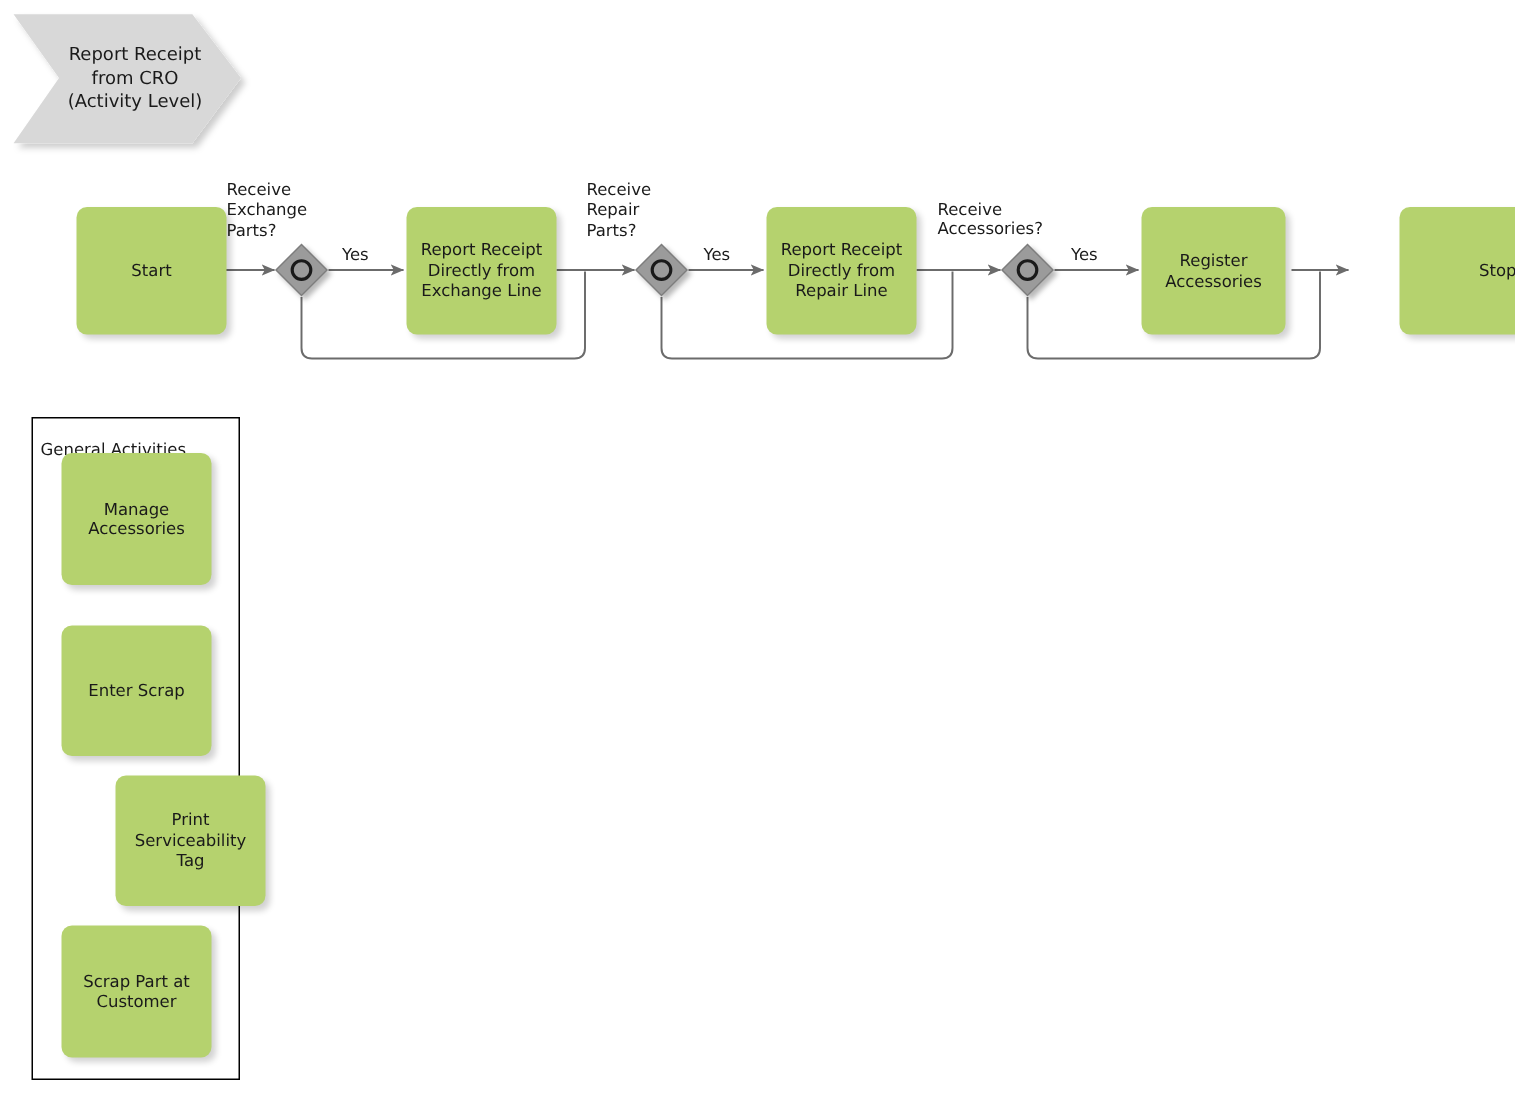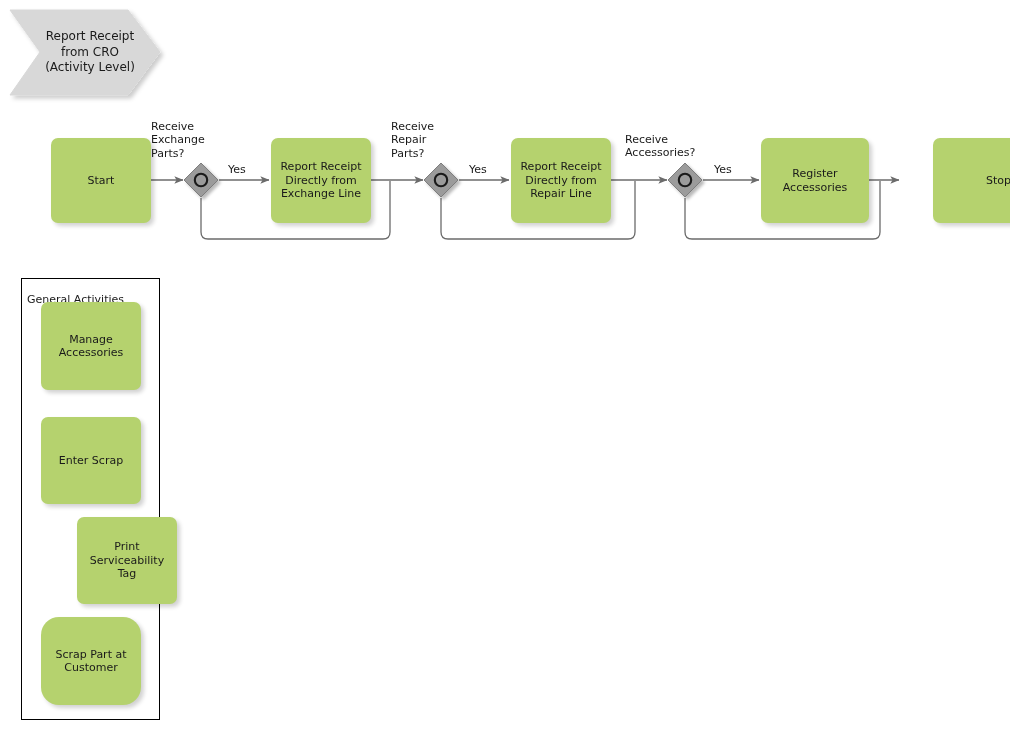--- a/index.html
+++ b/index.html
@@ -158,21 +158,21 @@
   <div class="node task" style="left:31px; top:138px; width:100px; height:85px;margin-left:20px;">Start</div>
 
   <div class="node task" style="left:271px; top:138px; width:100px; height:85px;">Report Receipt
 Directly from
 Exchange Line</div>
 
   <div class="node task" style="left:511px; top:138px; width:100px; height:85px;">Report Receipt
 Directly from
 Repair Line</div>
 
-  <div class="node task" style="left:761px; top:138px; width:108px; height:85px;">Register
+  <div class="node task" style="left:761px; top:138px; width:96px; height:85px;">Register
 Accessories</div>
 
   <div class="node task" style="left:933px; top:138px; width:100px; height:85px;padding-left:36px;">Stop</div>
 
   <div class="gw" style="left:186px; top:165px;"></div>
   <div class="gw" style="left:426px; top:165px;"></div>
   <div class="gw" style="left:670px; top:165px;"></div>
 
   <div class="node-label" style="left:151px; top:120px; width:100px;">Receive
 Exchange
@@ -195,16 +195,16 @@
 
   <div class="node task" style="left:41px; top:302px; width:100px; height:88px;">Manage
 Accessories</div>
 
   <div class="node task" style="left:41px; top:417px; width:100px; height:87px;">Enter Scrap</div>
 
   <div class="node task" style="left:41px; top:517px; width:100px; height:87px;margin-left:36px;">Print
 Serviceability
 Tag</div>
 
-  <div class="node task" style="left:41px; top:617px; width:100px; height:88px;border-radius:18px;">Scrap Part at
+  <div class="node task" style="left:41px; top:617px; width:100px; height:88px;">Scrap Part at
 Customer</div>
 
 </div>
 
 </body></html>

